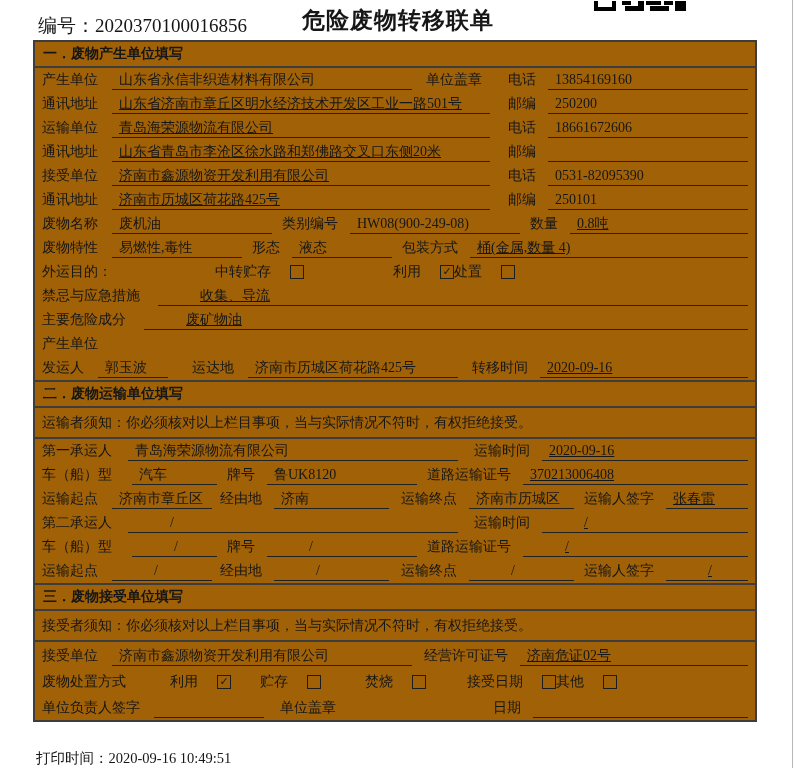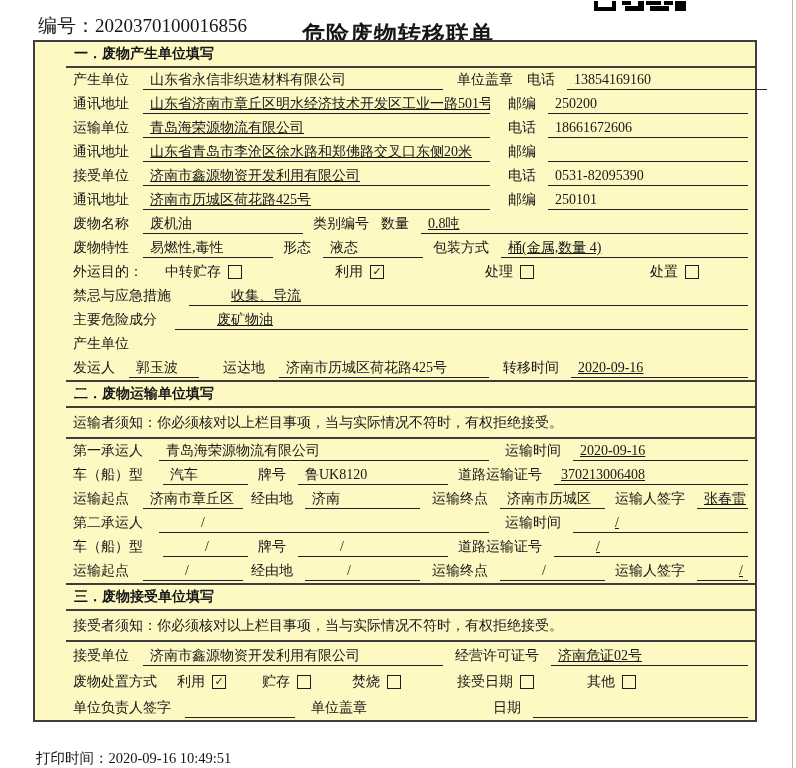--- a/index.html
+++ b/index.html
@@ -1,34 +1,34 @@
 <!DOCTYPE html>
 <html><head>
 <meta charset="utf-8">
 <style>
   html,body{margin:0;padding:0;background:#ffffff;}
   .page{position:relative;width:796px;height:768px;background:#fff;overflow:hidden;
         font-family:"Liberation Serif","DejaVu Serif",serif;color:#161616;font-size:14px;}
   .edge-line{position:absolute;right:3px;top:0;bottom:0;width:1px;background:#b8b8b8;}
   .qr-frag{position:absolute;left:594px;top:0;}
   .doc-no{position:absolute;left:38px;top:13px;font-size:19px;white-space:nowrap;}
-  .page-title{position:absolute;left:0;right:0;top:19px;margin:0;text-align:center;
+  .page-title{position:absolute;left:0;right:0;top:5px;margin:0;text-align:center;
               font-size:23px;font-weight:bold;letter-spacing:1px;}
-  .tbl{position:absolute;left:33px;top:40px;width:724px;border:2px solid #3d3d3d;box-sizing:border-box;background:#fef9c3;padding-left:31px;}
+  .tbl{position:absolute;left:33px;top:40px;width:724px;border:2px solid #3d3d3d;box-sizing:border-box;background:#a16207;}
   .band{height:24px;line-height:24px;font-weight:bold;padding:0 8px;border-bottom:2px solid #3d3d3d;}
   .band.mid{border-top:2px solid #3d3d3d;}
   .row{display:flex;align-items:flex-end;height:24px;padding:0 7px;box-sizing:border-box;}
   .row.tall{height:26px;}
   .row.notice{height:31px;align-items:center;border-bottom:2px solid #3d3d3d;}
   .lbl{flex:none;height:20px;line-height:20px;margin-bottom:2px;white-space:nowrap;font-family:Liberation Mono, monospace;}
   .fld{border-bottom:1px solid #222;height:20px;line-height:20px;margin-bottom:2px;
        white-space:nowrap;overflow:hidden;padding-left:7px;box-sizing:border-box;flex:none;}
   .fl{flex:1 1 auto;text-decoration:underline;}
   .sl{padding-left:42px;}
-  .opt{display:flex;align-items:center;gap:7px;flex:none;height:20px;margin-bottom:2px;}
+  .opt{display:flex;align-items:center;gap:19px;flex:none;height:20px;margin-bottom:2px;justify-content:flex-end;}
   .cb{width:12px;height:12px;border:1.5px solid #1d1d1d;display:flex;align-items:center;
       justify-content:center;font-size:11px;line-height:12px;flex:none;
       font-family:"DejaVu Sans","Liberation Sans",sans-serif;}
   .print-time{position:absolute;left:36px;top:749px;font-size:14.5px;white-space:nowrap;}
   .w34{width:34px}.w48{width:48px}.w62{width:62px}.w70{width:70px}
   .w76{width:76px}.w78{width:78px}.w82{width:82px}.w90{width:90px}.w92{width:92px}
   .w100{width:100px}.w104{width:104px}.w106{width:106px}.w110{width:110px}
   .w115{width:115px}.w130{width:130px}.w150{width:150px}.w160{width:160px}.w165{width:165px}
   .w170{width:170px}.w200{width:200px}.w210{width:210px}.w215{width:215px}.w300{width:300px}.w330{width:330px}
   .o150{width:150px}.o165{width:165px}.o170{width:170px}
@@ -108,20 +108,21 @@
       <span class="lbl w62 mr8">通讯地址</span>
       <span class="fld fl mr18">济南市历城区荷花路425号</span>
       <span class="lbl w34 mr6">邮编</span>
       <span class="fld w200">250101</span>
     </div>
 
     <div class="row">
       <span class="lbl w62 mr8">废物名称</span>
       <span class="fld w160 mr10">废机油</span>
       <span class="lbl w62 mr6">类别编号</span>
+      <span class="fld w170 mr10">HW08(900-249-08)</span>
       <span class="lbl w34 mr6">数量</span>
       <span class="fld fl">0.8吨</span>
     </div>
 
     <div class="row">
       <span class="lbl w62 mr8">废物特性</span>
       <span class="fld w130 mr10">易燃性,毒性</span>
       <span class="lbl w34 mr6">形态</span>
       <span class="fld w100 mr10">液态</span>
       <span class="lbl w62 mr6">包装方式</span>
@@ -130,24 +131,20 @@
 
     <div class="row">
       <span class="lbl w92">外运目的：</span>
       <span class="opt o170">
         <span>中转贮存</span>
         <span class="cb"></span>
       </span>
       <span class="opt o150">
         <span>利用</span>
         <span class="cb">✓</span>
-      </span>
-      <span class="opt o165">
-        <span>处理</span>
-        <span class="cb"></span>
       </span>
       <span class="opt">
         <span>处置</span>
         <span class="cb"></span>
       </span>
     </div>
 
     <div class="row">
       <span class="lbl w106 mr10">禁忌与应急措施</span>
       <span class="fld fl sl">收集、导流</span>

